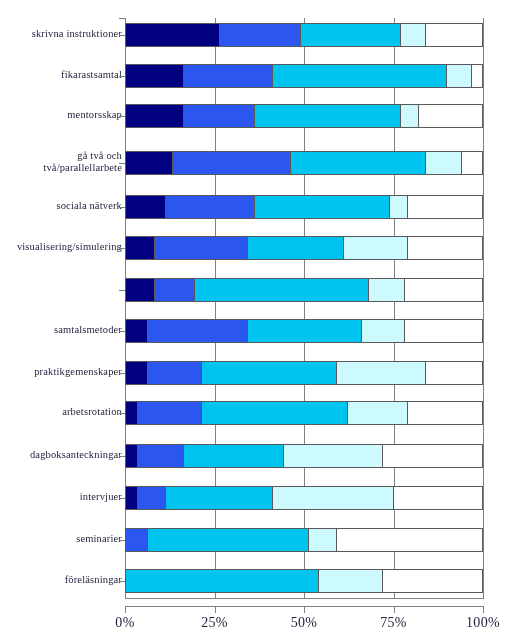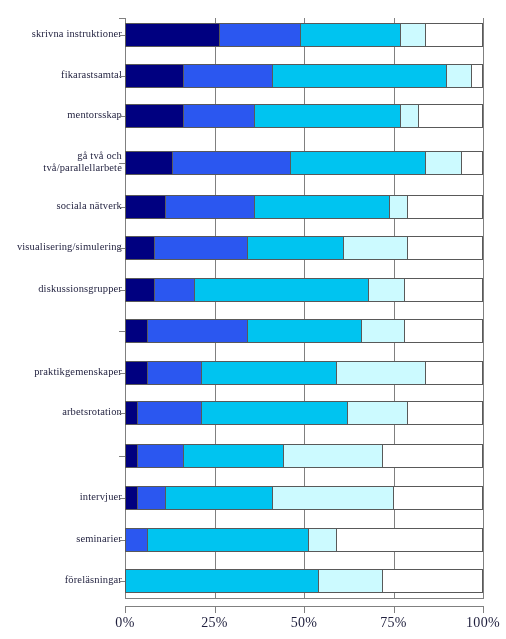--- a/index.html
+++ b/index.html
@@ -126,28 +126,31 @@
       <div class="cat-label" style="top: 149.5px; padding-left: 26px;">
         <div>gå två och</div>
         <div>två/parallellarbete</div>
       </div>
       <div class="cat-label" style="top: 199.75px;">
         <div>sociala nätverk</div>
       </div>
       <div class="cat-label" style="top: 240.75px;">
         <div>visualisering/simulering</div>
       </div>
-      <div class="cat-label" style="top: 282.75px;">
-        <div>diskussionsgrupper</div>
+      <div class="cat-label" style="top: 323.75px;">
+        <div>samtalsmetoder</div>
       </div>
       <div class="cat-label" style="top: 365.75px;">
         <div>praktikgemenskaper</div>
       </div>
       <div class="cat-label" style="top: 405.75px;">
         <div>arbetsrotation</div>
+      </div>
+      <div class="cat-label" style="top: 448.75px;">
+        <div>dagboksanteckningar</div>
       </div>
       <div class="cat-label" style="top: 490.75px; font-family: Liberation Serif, serif;">
         <div>intervjuer</div>
       </div>
       <div class="cat-label" style="top: 532.75px;">
         <div>seminarier</div>
       </div>
       <div class="cat-label" style="top: 573.75px;">
         <div>föreläsningar</div>
       </div>

